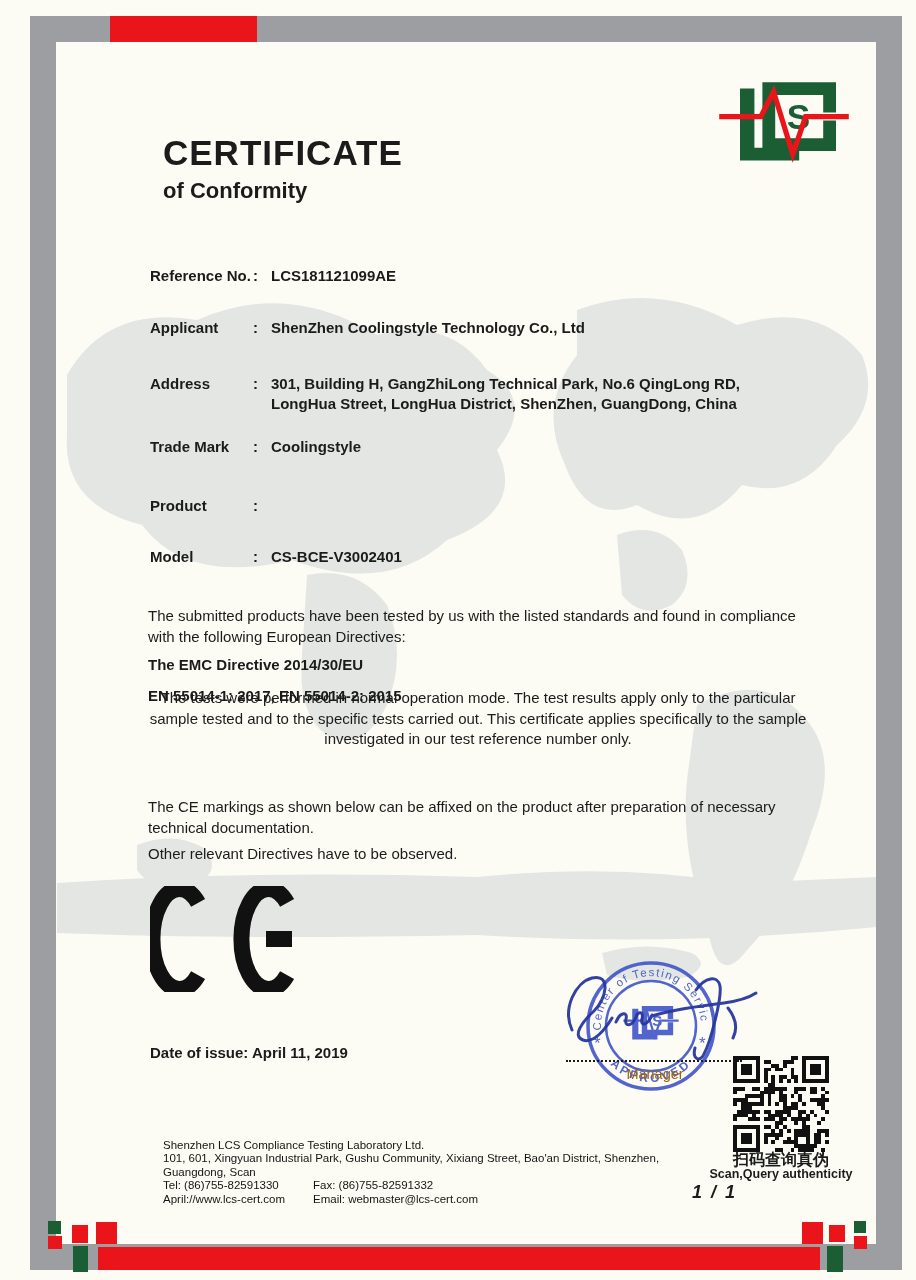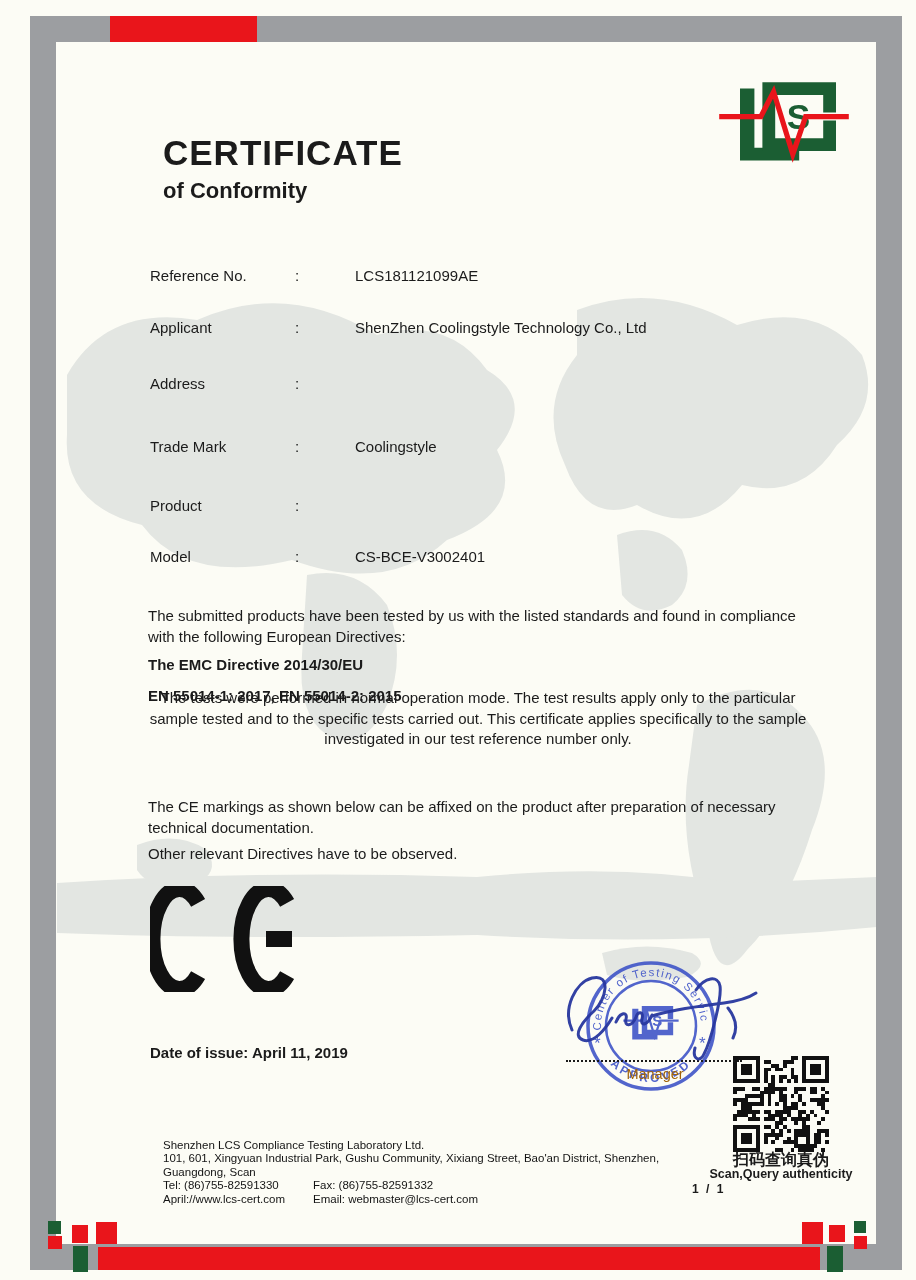--- a/index.html
+++ b/index.html
@@ -14,34 +14,34 @@
   .frame{left:30px;top:16px;width:872px;height:1254px;border:26px solid #9c9ea1;box-sizing:border-box;z-index:1;}
   .deco{z-index:3;}
   .red{background:#e9151b;}
   .green{background:#1b5e33;}
   
   .watermark{left:57px;top:285px;z-index:0;opacity:.6;}
   
   .content{z-index:2;}
   .title-main{left:163px;top:133px;font-size:35px;font-weight:bold;letter-spacing:1px;line-height:40px;}
   .title-sub{left:163px;top:178px;font-size:22px;font-weight:bold;}
-  .field-row{left:150px;display:flex;font-size:15px;font-weight:normal;line-height:20px;gap:42px;}
+  .field-row{left:150px;display:flex;font-size:15px;font-weight:bold;line-height:20px;}
   .field-label{width:103px;}
   .field-colon{width:18px;}
   .field-value{width:508px;white-space:pre-line;}
   .bodytext{left:148px;width:660px;font-size:15px;line-height:20.5px;white-space:pre-line;}
   .bold{font-weight:bold;}
   .date-line{left:150px;top:1044px;font-size:15px;font-weight:bold;}
   .sig-line{left:566px;top:1060px;width:176px;border-top:2px dotted #1a1a1a;height:0;z-index:4;}
   .manager{left:580px;top:1066px;width:150px;text-align:center;font-size:14.5px;color:#a16207;z-index:3;}
   .qr-wrap{left:733px;top:1056px;width:96px;height:96px;z-index:3;}
   .qr-caption{left:698px;top:1152px;width:166px;text-align:center;z-index:3;}
   .qr-caption .cn{font-size:16px;font-weight:bold;line-height:15px;}
   .qr-caption .en{font-size:12.5px;font-weight:bold;line-height:15px;}
-  .pagenum{left:692px;top:1182px;font-size:12px;font-weight:bold;letter-spacing:2px;z-index:3;}
+  .pagenum{left:692px;top:1182px;font-size:18px;font-weight:bold;letter-spacing:2px;z-index:3;font-style:italic;}
   .footer{left:163px;top:1139px;font-size:11.5px;line-height:13.4px;color:#141414;z-index:3;}
   .footer .cols{display:flex;}
   .footer .c1{width:150px;}
   .stamp{left:572px;top:947px;z-index:3;}
   .signature{left:552px;top:966px;z-index:5;}
   .lcs-logo{left:716px;top:71px;z-index:3;}
   .ce{left:150px;top:886px;z-index:2;}
 </style>
 </head>
 <body>
@@ -97,20 +97,22 @@
     <span class="field-value">LCS181121099AE</span>
   </div>
   <div class="abs content field-row" style="top:318px;">
     <span class="field-label">Applicant</span>
     <span class="field-colon">:</span>
     <span class="field-value">ShenZhen Coolingstyle Technology Co., Ltd</span>
   </div>
   <div class="abs content field-row" style="top:374px;">
     <span class="field-label">Address</span>
     <span class="field-colon">:</span>
+    <span class="field-value">301, Building H, GangZhiLong Technical Park, No.6 QingLong RD,
+LongHua Street, LongHua District, ShenZhen, GuangDong, China</span>
   </div>
   <div class="abs content field-row" style="top:437px;">
     <span class="field-label">Trade Mark</span>
     <span class="field-colon">:</span>
     <span class="field-value">Coolingstyle</span>
   </div>
   <div class="abs content field-row" style="top:496px;">
     <span class="field-label">Product</span>
     <span class="field-colon">:</span>
   </div>

